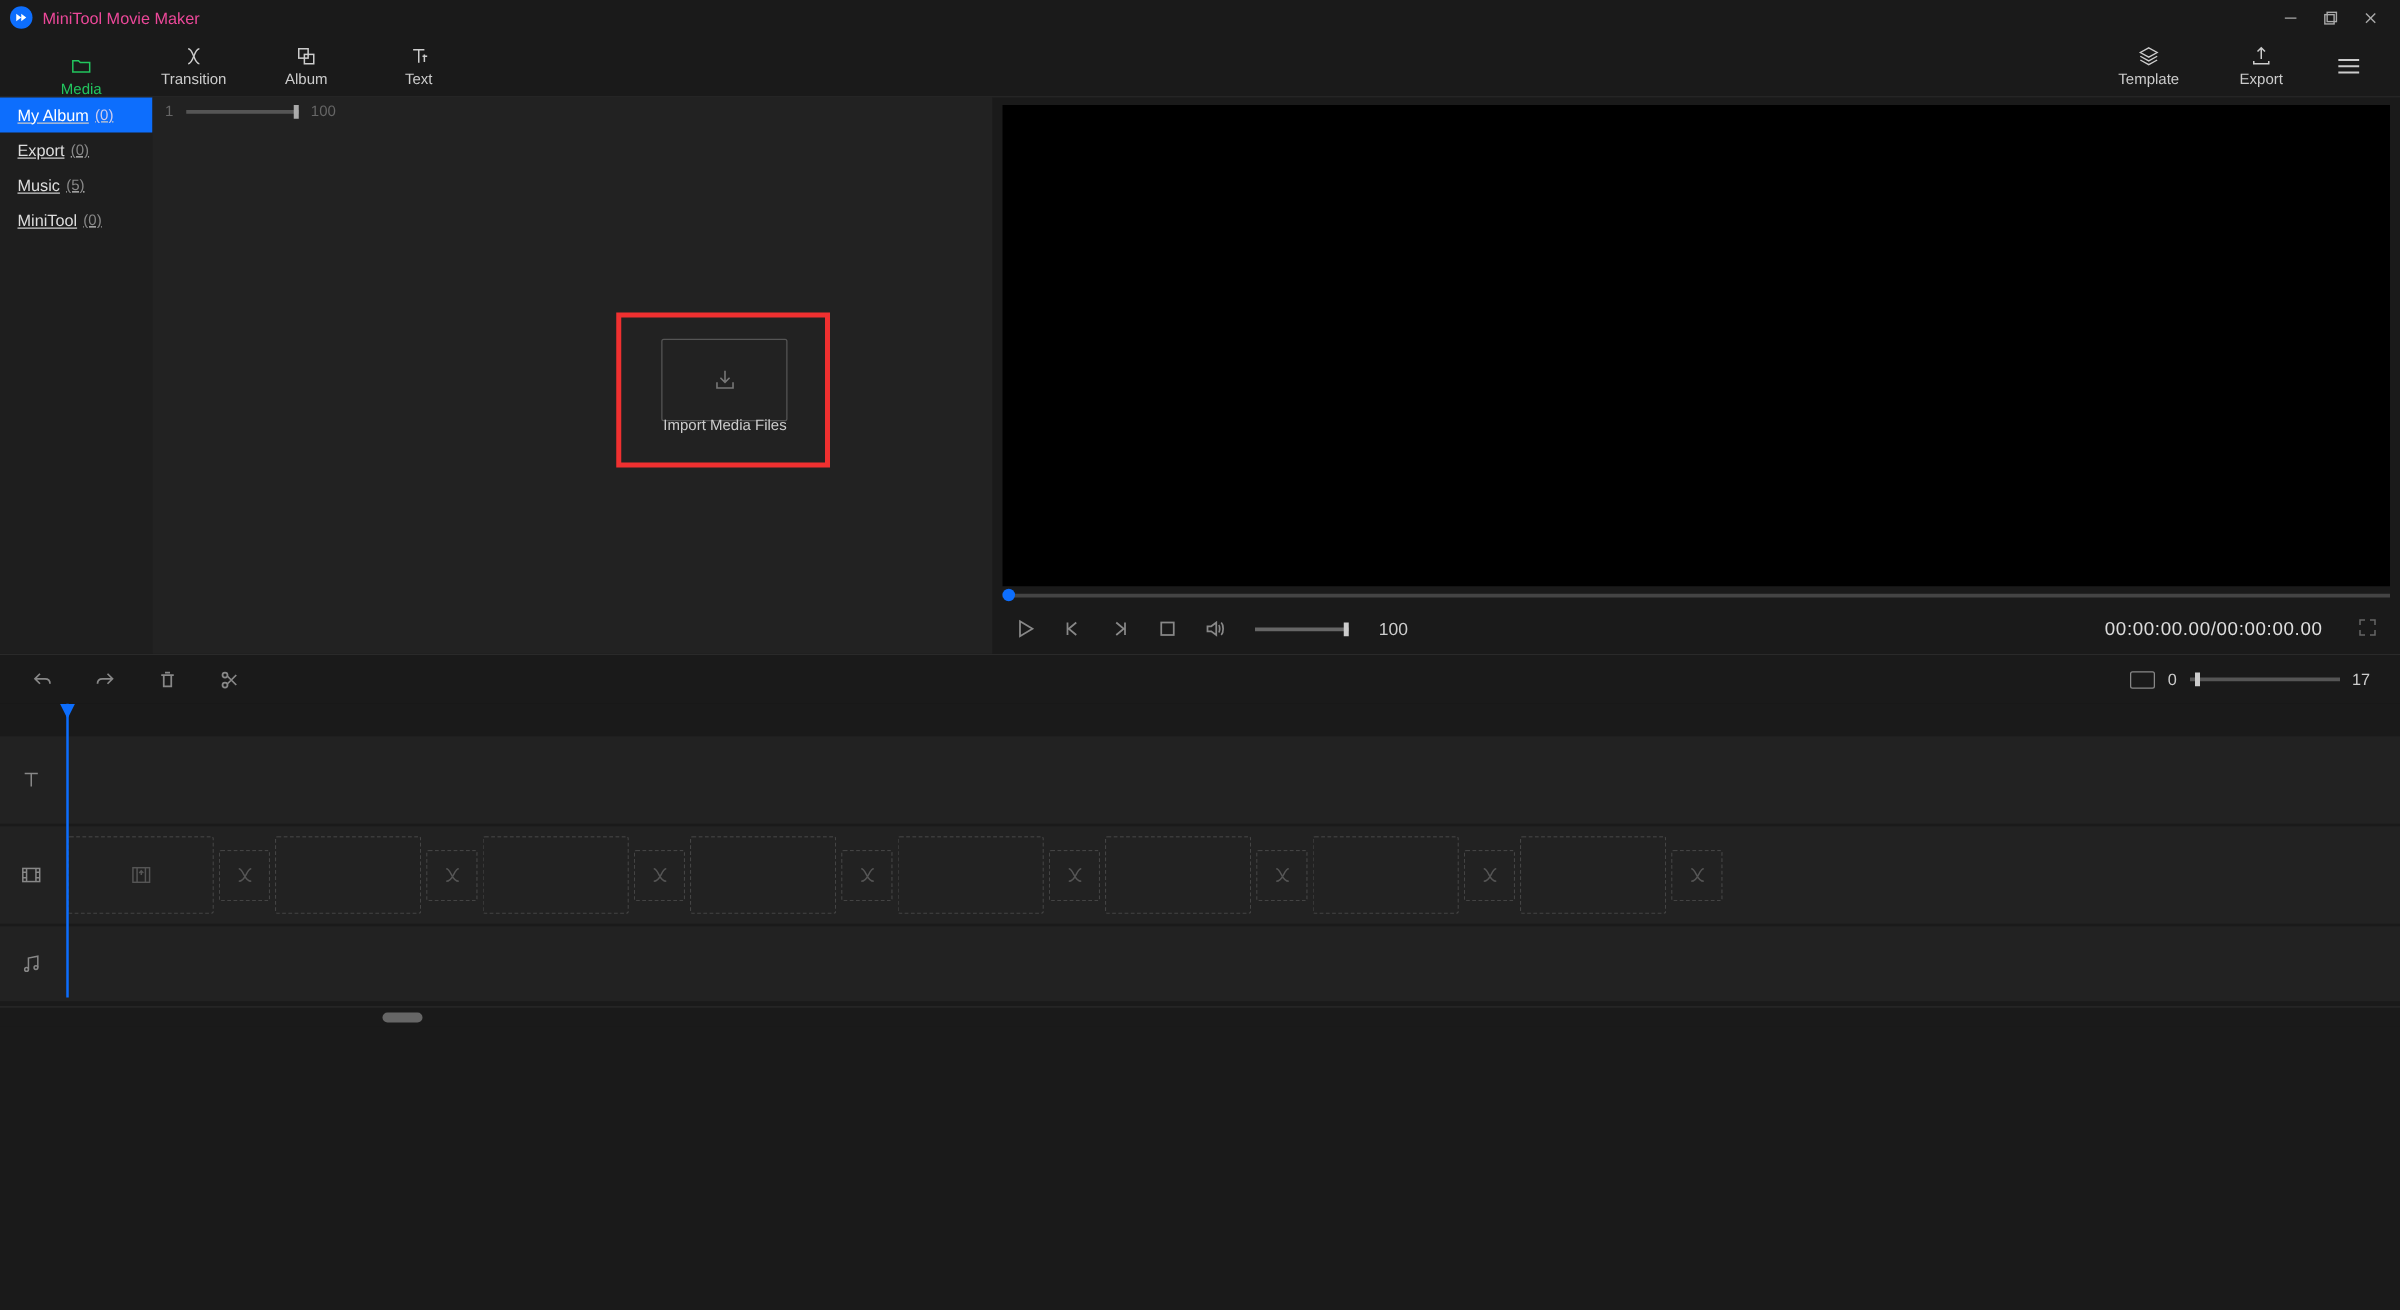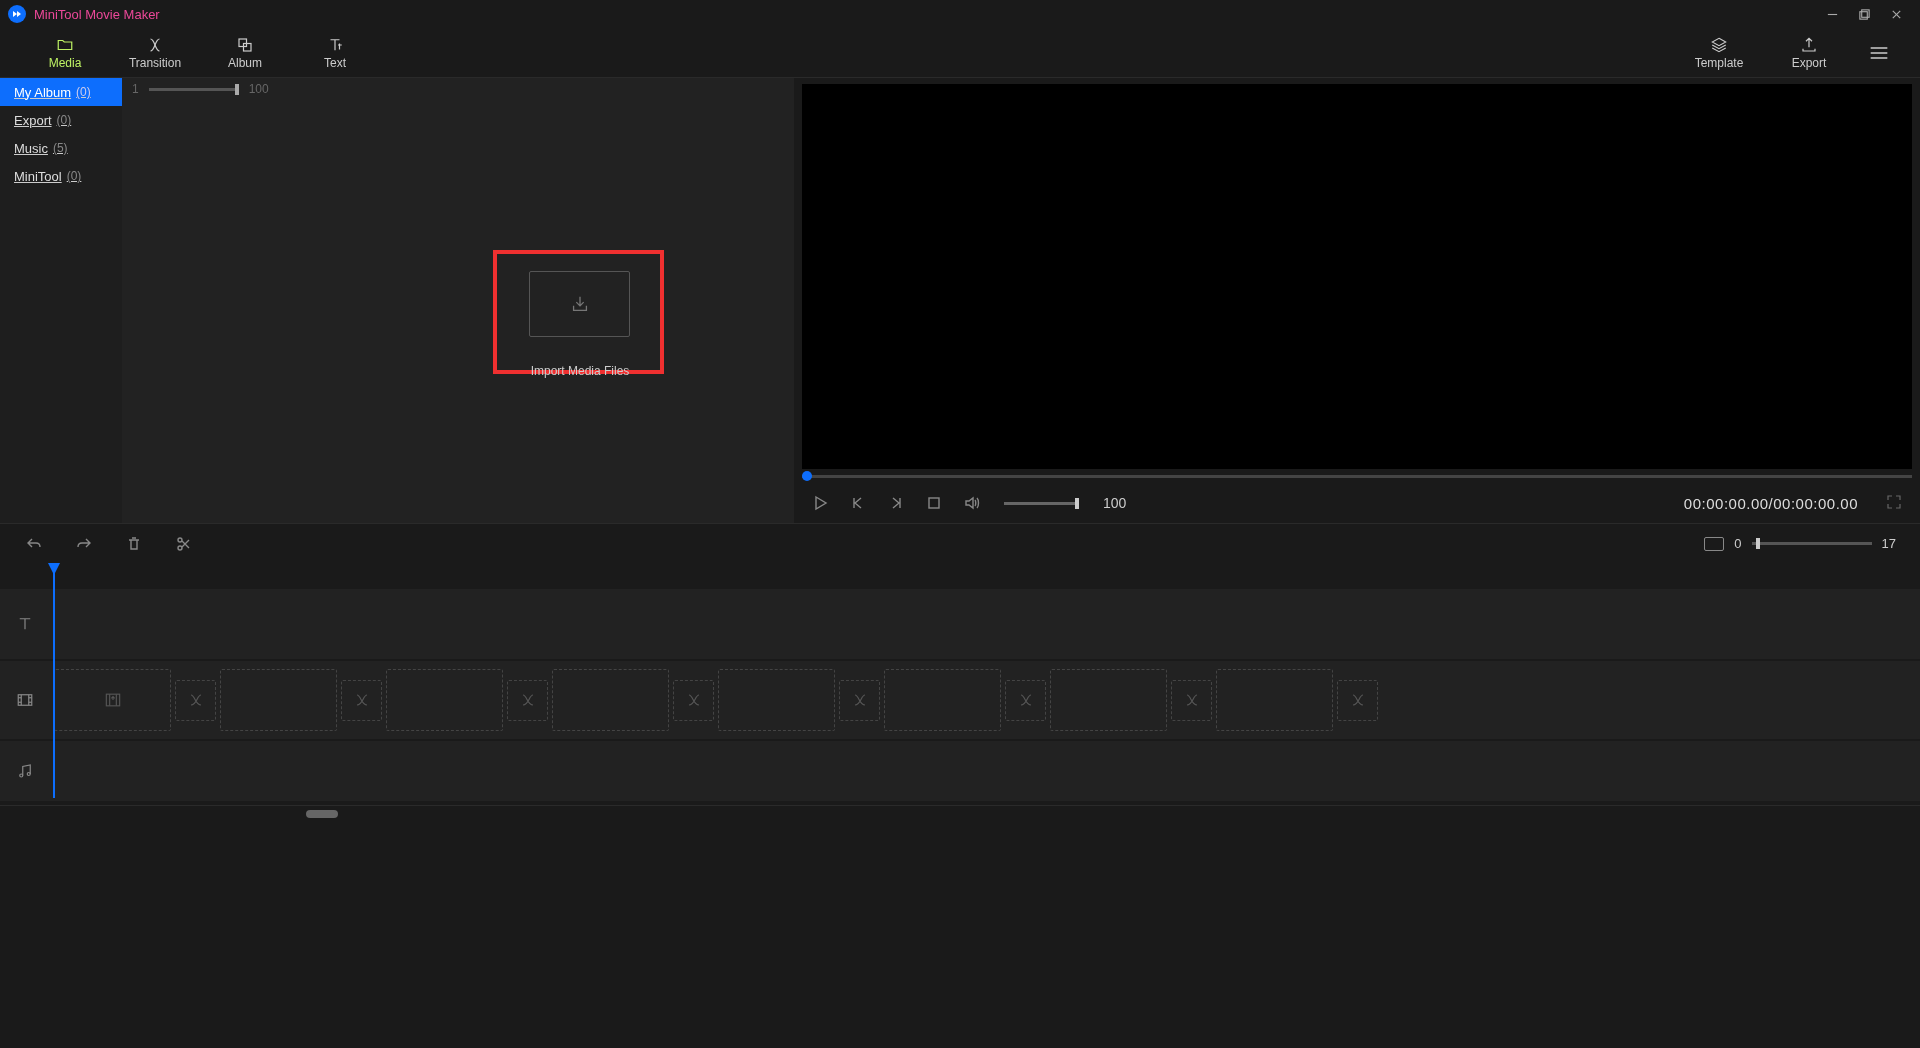--- a/index.html
+++ b/index.html
@@ -11,21 +11,21 @@
 .app-logo svg { width: 12px; height: 12px; fill: #fff; }
 .app-title { color: #ec4899; font-size: 13px; font-weight: 500; flex: 1; }
 .window-controls { display: flex; gap: 0; }
 .window-btn { width: 32px; height: 28px; display: flex; align-items: center; justify-content: center; cursor: pointer; }
 .window-btn svg { width: 13px; height: 13px; stroke: #aaa; fill: none; stroke-width: 1.2; }
 
 
 .toolbar { height: 50px; background: #1a1a1a; display: flex; align-items: center; border-bottom: 1px solid #2a2a2a; }
 .tool-tabs { display: flex; padding-left: 20px; }
 .tool-tab { display: flex; flex-direction: column; align-items: center; justify-content: center; width: 90px; height: 50px; cursor: pointer; color: #ccc; gap: 2px; }
-.tool-tab.active { color: #bef264; }
+.tool-tab.active { color: #22c55e; justify-content: flex-end; }
 .tool-tab span { font-size: 12px; }
 .tool-tab svg { width: 18px; height: 18px; }
 .toolbar-right { margin-left: auto; display: flex; align-items: center; padding-right: 16px; gap: 0; text-align: center; }
 .tool-right-btn { display: flex; flex-direction: column; align-items: center; justify-content: center; width: 90px; height: 50px; cursor: pointer; color: #ccc; gap: 2px; }
 .tool-right-btn svg { width: 18px; height: 18px; }
 .tool-right-btn span { font-size: 12px; }
 .hamburger { width: 50px; display: flex; align-items: center; justify-content: center; cursor: pointer; }
 .hamburger svg { width: 20px; height: 16px; stroke: #ccc; }
 
 
@@ -40,21 +40,21 @@
 
 
 .media-panel { width: 672px; background: #222222; display: flex; flex-direction: column; }
 .zoom-bar { height: 22px; display: flex; align-items: center; padding: 0 10px; gap: 10px; color: #666; font-size: 12px; }
 .zoom-bar .slider { width: 90px; height: 3px; background: #555; position: relative; }
 .zoom-bar .slider .thumb { position: absolute; right: 0; top: -4px; width: 4px; height: 11px; background: #aaa; }
 .media-content { flex: 1; position: relative; }
 .import-box-highlight { position: absolute; left: 371px; top: 150px; width: 171px; height: 124px; border: 4px solid #f03030; }
 .import-box { position: absolute; left: 407px; top: 171px; width: 101px; height: 66px; border: 1px solid #555; border-radius: 2px; display: flex; flex-direction: column; align-items: center; justify-content: center; cursor: pointer; }
 .import-box svg { width: 22px; height: 22px; stroke: #777; fill: none; }
-.import-label { position: absolute; left: 370px; top: 264px; width: 176px; text-align: center; font-size: 12px; color: #ccc; }
+.import-label { position: absolute; left: 370px; top: 233px; width: 176px; text-align: center; font-size: 12px; color: #ccc; }
 
 
 .preview-panel { flex: 1; background: #1a1a1a; display: flex; flex-direction: column; padding: 6px 8px 0 8px; }
 .preview-video { flex: 1; background: #000; }
 .preview-scrub { height: 14px; position: relative; display: flex; align-items: center; }
 .preview-scrub .track { height: 3px; background: #444; width: 100%; }
 .preview-scrub .dot { position: absolute; left: 0; top: 2px; width: 10px; height: 10px; background: #0d6efd; border-radius: 50%; }
 .preview-controls { height: 40px; display: flex; align-items: center; gap: 18px; padding: 0 8px; }
 .preview-controls .ctrl-btn { width: 20px; height: 20px; display: flex; align-items: center; justify-content: center; cursor: pointer; }
 .preview-controls .ctrl-btn svg { stroke: #888; fill: none; width: 16px; height: 16px; }

